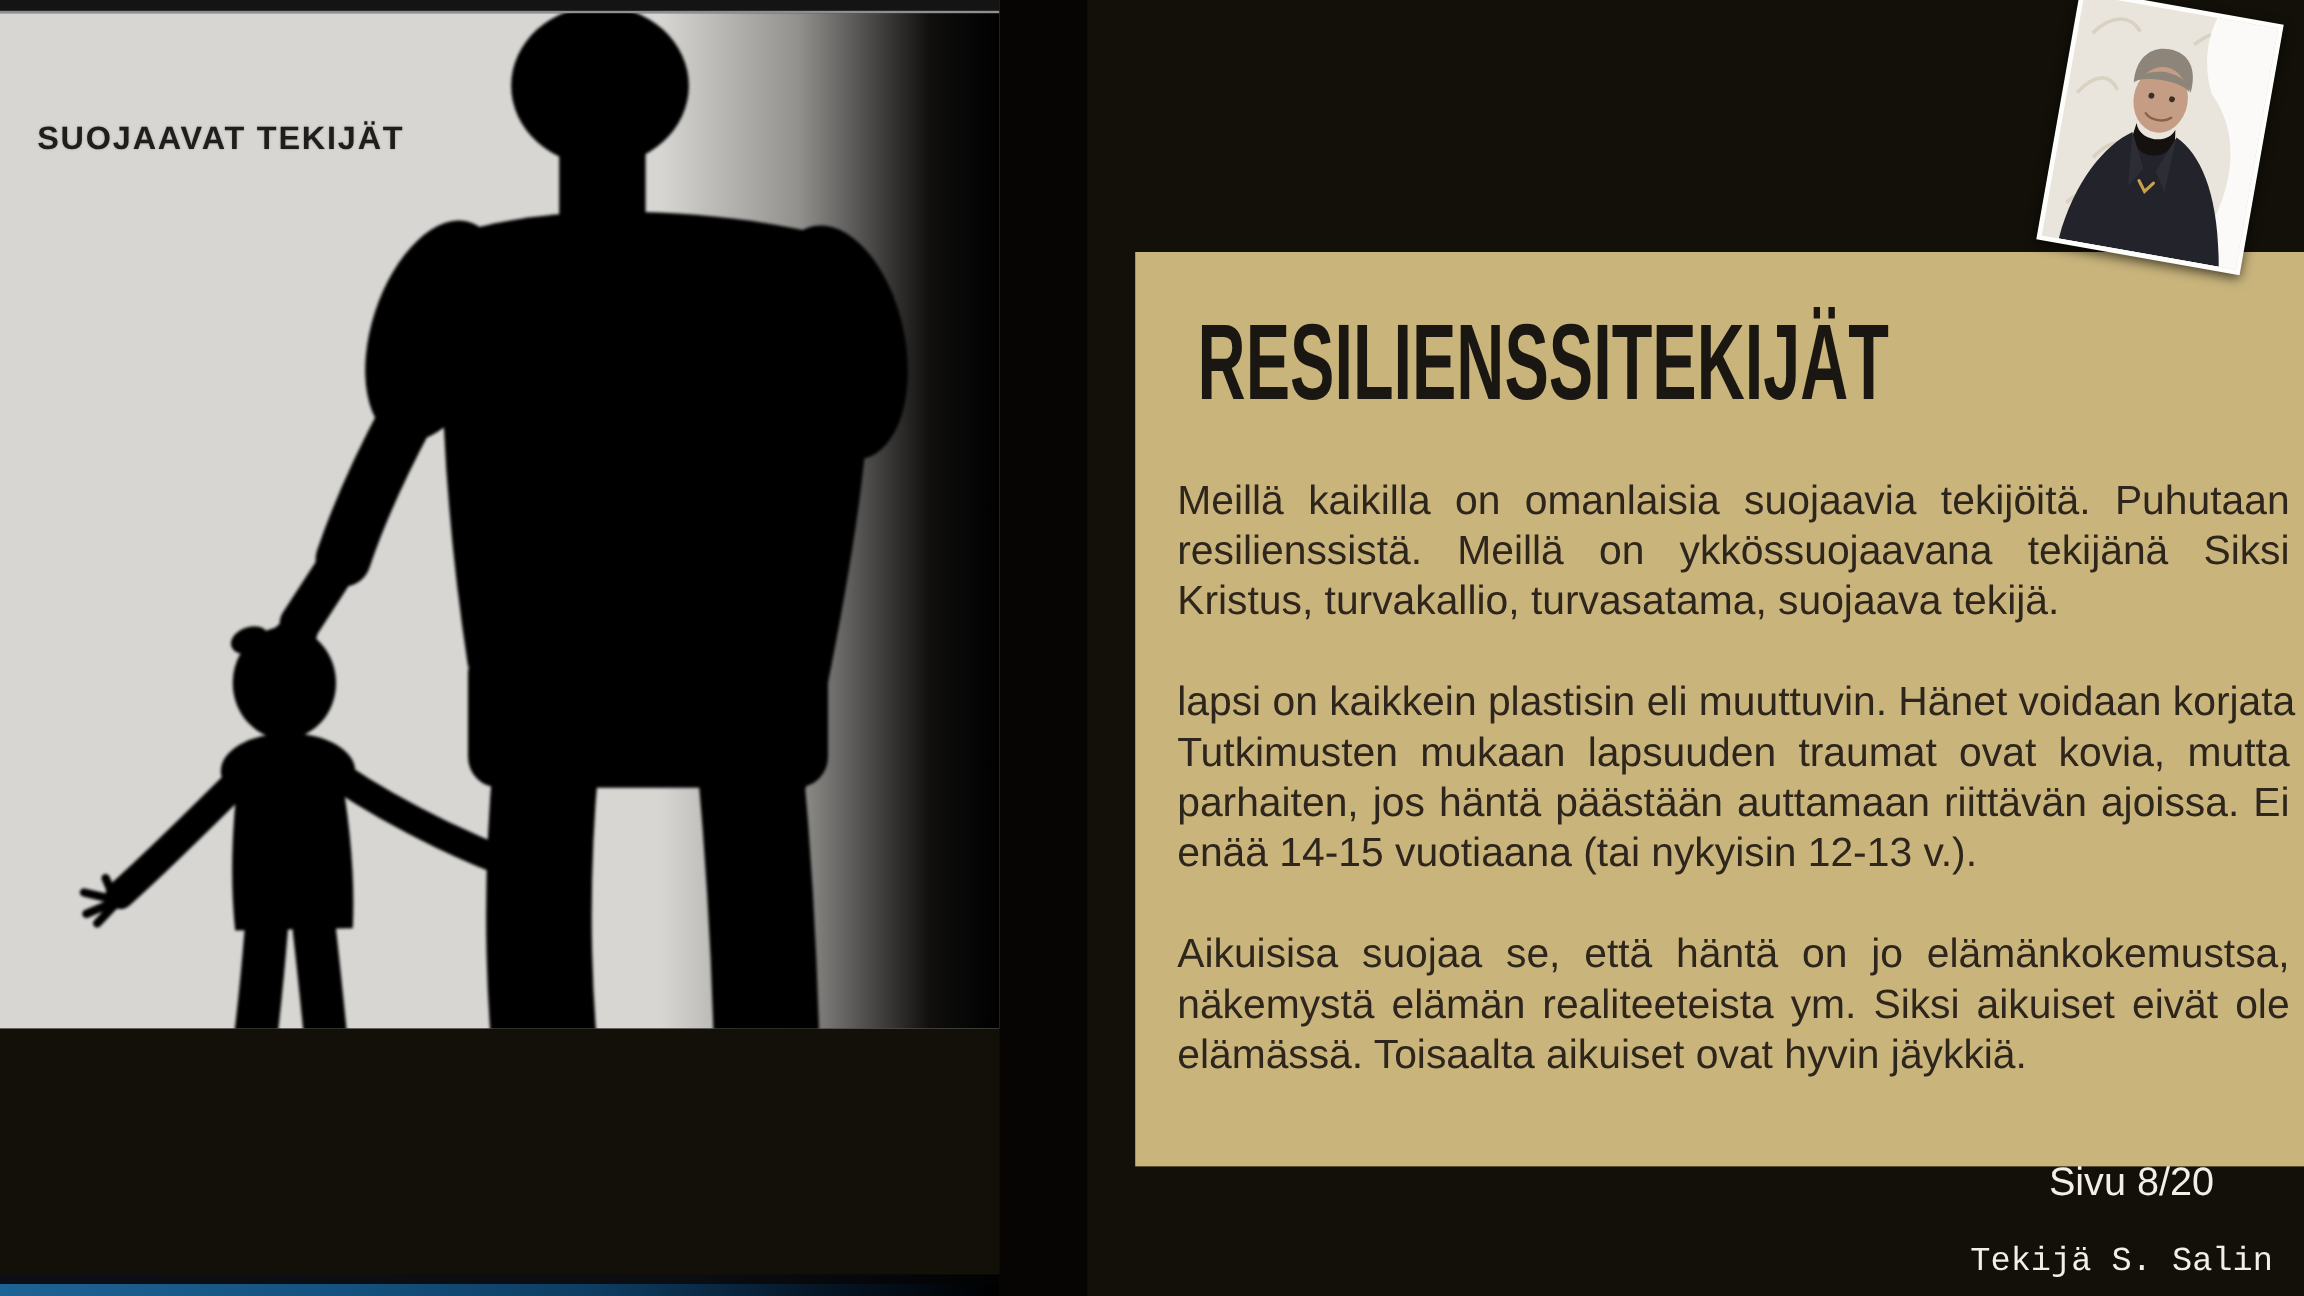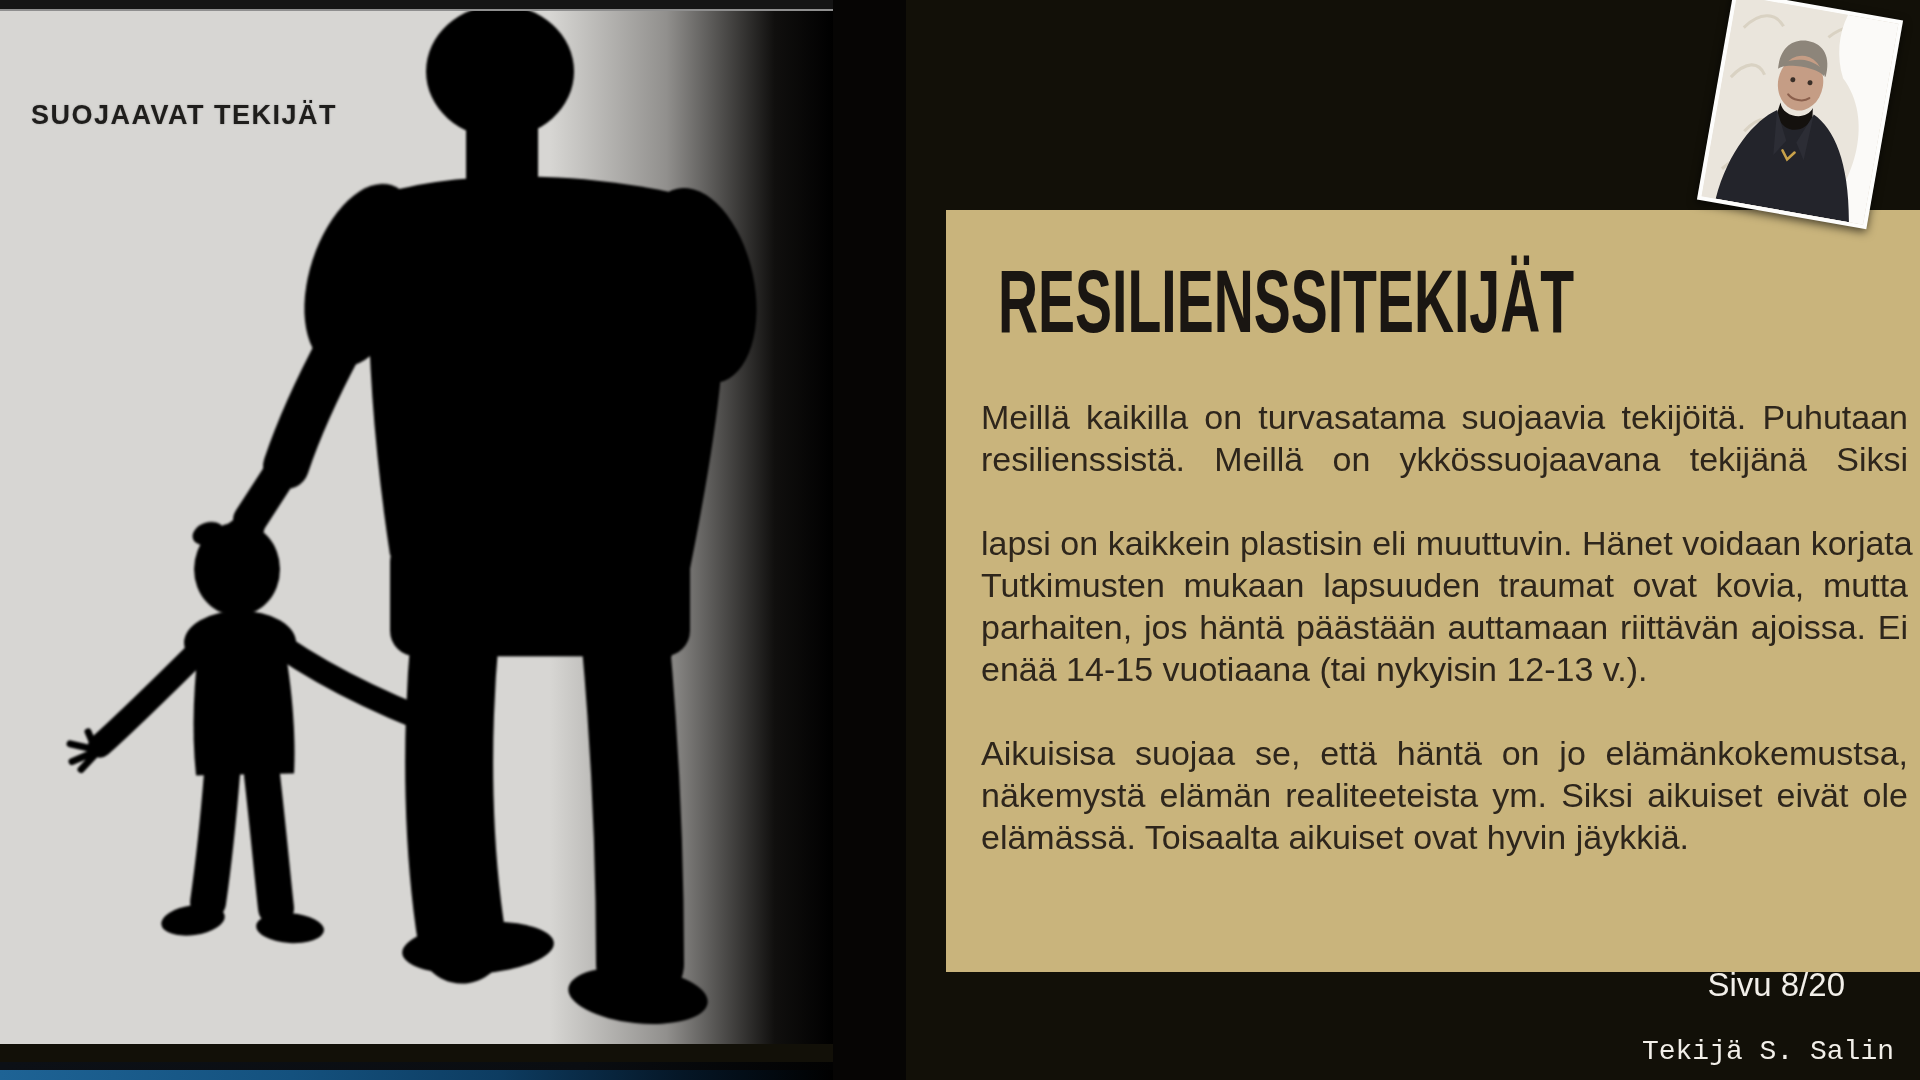--- a/index.html
+++ b/index.html
@@ -5,21 +5,21 @@
   html,body{margin:0;padding:0;}
   body{
     width:1920px;height:1080px;overflow:hidden;position:relative;
     background:var(--page_bg,#121008);
     font-family:"Liberation Sans", sans-serif;
   }
   .slide{position:absolute;inset:0;}
 
   
   .left-image{
-    position:absolute;left:0;top:0;width:833px;height:1044px;
+    position:absolute;left:0;top:0;width:833px;height:857px;
     background:
       linear-gradient(90deg,
         rgba(0,0,0,0) 0%, rgba(0,0,0,0) 66%,
         rgba(60,58,56,.45) 80%, rgba(8,7,6,.96) 93%, #000 100%),
       var(--silhouette_bg,#d7d6d3);
     overflow:hidden;
   }
   .left-image .top-edge{
     position:absolute;left:0;top:0;width:100%;height:9px;
     background:#141414;border-bottom:2px solid #8f8f8f;
@@ -138,22 +138,23 @@
     <div class="caption">SUOJAAVAT TEKIJÄT</div>
   </div>
   <div class="dark-line"></div>
   <div class="accent-bar"></div>
   <div class="black-gap"></div>
 
   <div class="content-box">
     <div class="box-title">RESILIENSSITEKIJÄT</div>
     <div class="paragraphs">
         <div class="para">
-          <div class="pline">Meillä kaikilla on turvasatama suojaavia tekijöitä. Puhutaan</div>
+          <div class="pline">Meillä kaikilla on omanlaisia suojaavia tekijöitä. Puhutaan</div>
           <div class="pline">resilienssistä. Meillä on ykkössuojaavana tekijänä Siksi</div>
+          <div class="pline last">Kristus, turvakallio, turvasatama, suojaava tekijä.</div>
         </div>
         <div class="para">
           <div class="pline">lapsi on kaikkein plastisin eli muuttuvin. Hänet voidaan korjata</div>
           <div class="pline">Tutkimusten mukaan lapsuuden traumat ovat kovia, mutta</div>
           <div class="pline">parhaiten, jos häntä päästään auttamaan riittävän ajoissa. Ei</div>
           <div class="pline last">enää 14-15 vuotiaana (tai nykyisin 12-13 v.).</div>
         </div>
         <div class="para">
           <div class="pline">Aikuisisa suojaa se, että häntä on jo elämänkokemustsa,</div>
           <div class="pline">näkemystä elämän realiteeteista ym. Siksi aikuiset eivät ole</div>

